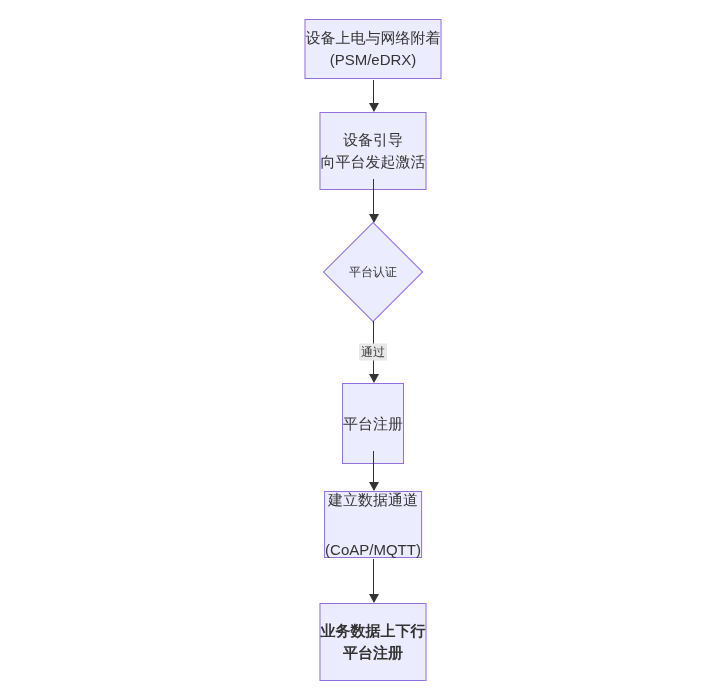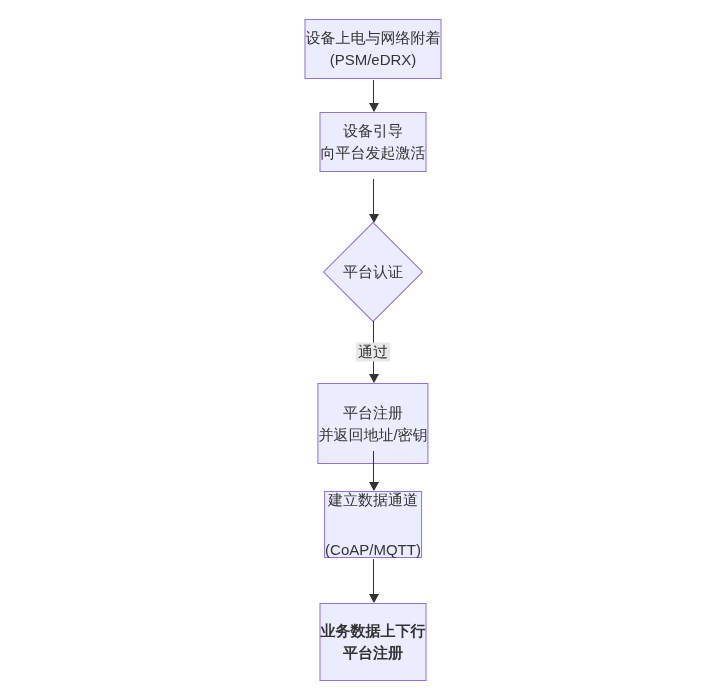--- a/index.html
+++ b/index.html
@@ -43,21 +43,21 @@
     background: #ECECFF;
     border: 1px solid #9370DB;
     box-sizing: border-box;
   }
   .diamond-label {
     position: absolute;
     left: 373px;
     top: 272px;
     transform: translate(-50%, -50%);
     color: #333333;
-    font-size: 15px;
+    font-size: 12px;
     white-space: nowrap;
   }
   .edge {
     position: absolute;
     left: 373px;
     width: 0;
     border-left: 1px solid #333333;
   }
   .arrowhead {
     position: absolute;
@@ -69,59 +69,58 @@
     border-right: 5px solid transparent;
     border-top: 9px solid #333333;
   }
   .edge-label {
     position: absolute;
     left: 373px;
     top: 352px;
     transform: translate(-50%, -50%);
     background: #e8e8e8;
     color: #333333;
-    font-size: 15px;
+    font-size: 12px;
     padding: 0 2px;
     white-space: nowrap;
   }
 </style>
 </head>
 <body>
 
 <div class="canvas">
 
   <div class="node" style="top:19px; height:60px;">
     <div>设备上电与网络附着</div>
     <div>(PSM/eDRX)</div>
   </div>
 
   <div class="edge" style="top:80px; height:31px;">
     <div class="arrowhead"></div>
   </div>
 
-  <div class="node" style="top:112px; height:60px;">
+  <div class="node" style="top:112px; height:78px;">
     <div>设备引导</div>
     <div>向平台发起激活</div>
   </div>
 
   <div class="edge" style="top:179px; height:43px;">
     <div class="arrowhead"></div>
   </div>
 
   <div class="diamond-shape"></div>
   <div class="diamond-label">平台认证</div>
 
   <div class="edge" style="top:321px; height:61px;">
     <div class="arrowhead"></div>
   </div>
   <div class="edge-label">通过</div>
 
   <div class="node" style="top:383px; height:81px;">
     <div>平台注册</div>
-    <div>并返回地址/密钥</div>
   </div>
 
   <div class="edge" style="top:451px; height:39px;">
     <div class="arrowhead"></div>
   </div>
 
   <div class="node" style="top:491px; height:67px;gap:28px;">
     <div>建立数据通道</div>
     <div>(CoAP/MQTT)</div>
   </div>

